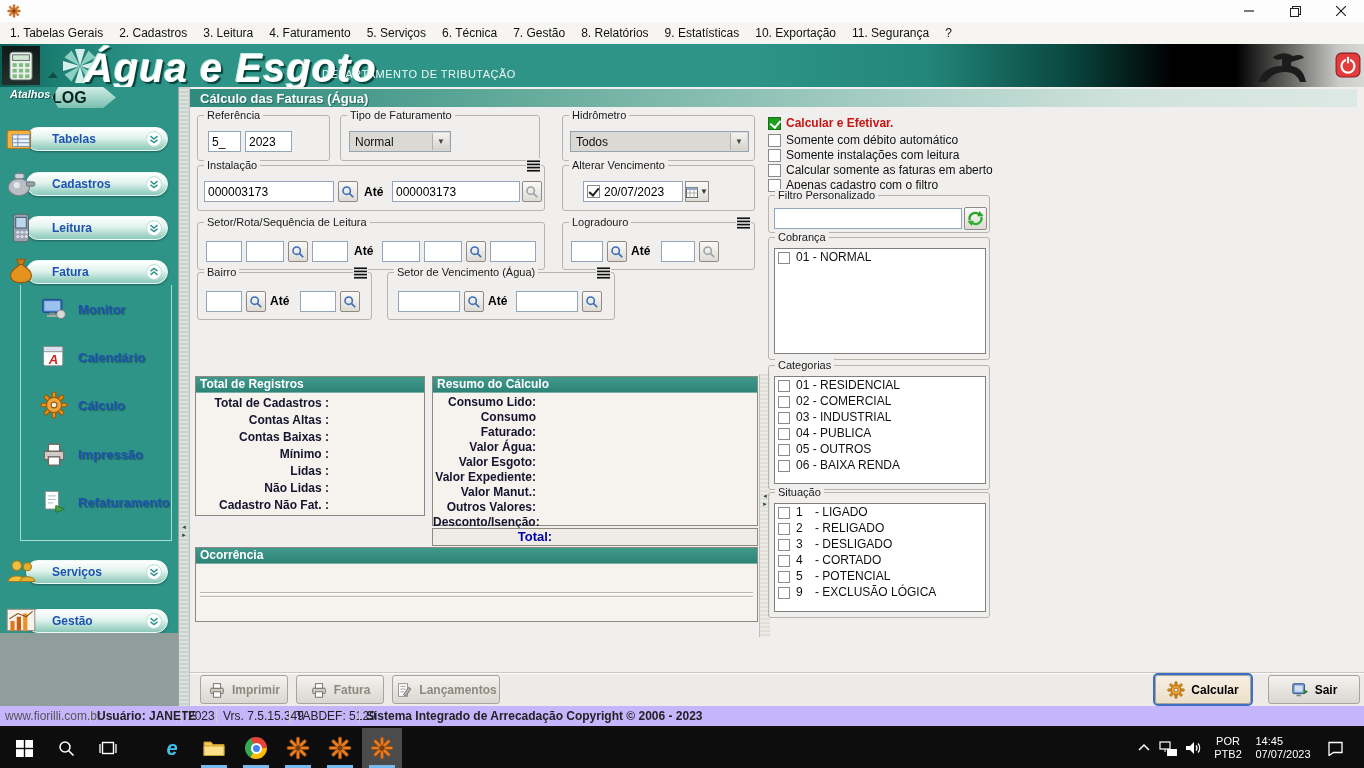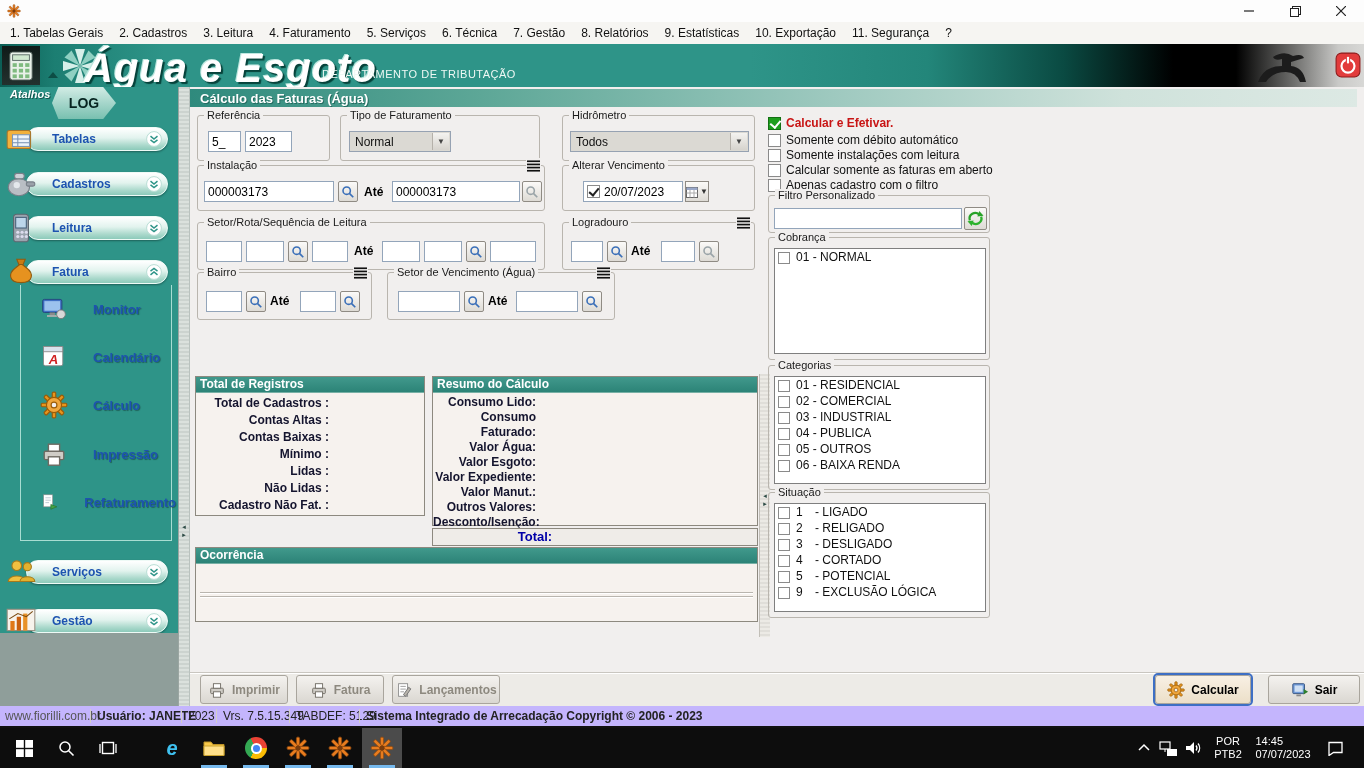--- a/index.html
+++ b/index.html
@@ -20,28 +20,28 @@
 .coltri{position:absolute;left:48px;top:28px;width:0;height:0;border-left:5px solid transparent;border-right:5px solid transparent;border-bottom:6px solid #0d4d45}
 .pinwheel{position:absolute;left:60px;top:2px}
 .apptitle{position:absolute;left:84px;top:2px;font-size:40px;font-weight:bold;font-style:italic;color:#fff;letter-spacing:1px;text-shadow:2px 2px 1px #06423a,-1px -1px 0 #bfe8e0}
 .dept{position:absolute;left:322px;top:24px;font-size:11px;color:#eef8f4;letter-spacing:.5px}
 .banright{position:absolute;left:1236px;top:0;width:128px;height:43px;background:linear-gradient(90deg,rgba(0,0,0,1),#6e6e6c 45%,#c9c9c7 80%,#d8d8d6)}
 .powerbtn{position:absolute;right:3px;top:8px;width:26px;height:26px}
 
 .sidebar{position:absolute;left:0;top:87px;width:178px;height:619px;background:#2e9488}
 .atalhos{position:absolute;left:0;top:0;width:178px;height:16px}
 .atalbl{position:absolute;left:10px;top:1px;font-size:11px;font-weight:bold;font-style:italic;color:#fff;text-shadow:1px 1px 0 #14554d}
-.logbadge{position:absolute;left:52px;top:0;width:64px;height:32px;background:linear-gradient(180deg,#d2ece5,#79c0b0);clip-path:polygon(0 50%,10% 0,80% 0,100% 50%,80% 100%,10% 100%);display:flex;align-items:center;justify-content:center;font-size:14px;font-weight:bold;color:#06231f}
+.logbadge{position:absolute;left:52px;top:0;width:64px;height:21px;background:linear-gradient(180deg,#d2ece5,#79c0b0);clip-path:polygon(0 50%,10% 0,80% 0,100% 50%,80% 100%,10% 100%);display:flex;align-items:center;justify-content:flex-start;font-size:16px;font-weight:bold;color:#06231f}
 .sgbtn{position:absolute;left:4px;width:170px;height:30px;cursor:pointer}
 .pill{position:absolute;left:22px;top:2px;width:142px;height:24px;border-radius:12px;background:linear-gradient(180deg,#ffffff,#e2f3ee 45%,#abd9cc 78%,#8ccaba);border:1px solid #eefaf6;box-shadow:0 1px 2px rgba(0,0,0,.35)}
 .slabel{position:absolute;left:48px;top:7px;font-size:12px;font-weight:bold;color:#1d53b0}
 .sicon{position:absolute;left:0;top:-3px;width:34px;height:34px;z-index:2}
 .schev{position:absolute;right:12px;top:6px;width:16px;height:16px;z-index:2}
 .fatpanel{position:absolute;left:20px;top:198px;width:152px;height:256px;border:1px solid #a8ddd2;border-top:none}
-.ssub{position:absolute;left:40px;width:136px;height:34px;display:flex;align-items:center;gap:25px;cursor:pointer}
+.ssub{position:absolute;left:40px;width:136px;height:34px;display:flex;align-items:center;gap:10px;cursor:pointer}
 .ssub .slbl{font-size:13px;font-weight:bold;color:#1d53b0;text-shadow:1px 1px 1px rgba(0,0,0,.35)}
 .sidegray{position:absolute;left:0;top:546px;width:178px;height:73px;background:#8f9e9a}
 
 .vsplit{position:absolute;left:178px;top:87px;width:12px;height:619px;background:repeating-linear-gradient(180deg,#ccd3cf 0 2px,#dbe1dd 2px 4px);border-left:1px solid #9aa5a1;border-right:1px solid #b9c2be}
 .vsplit .arr,.vsplit2 .arr{position:absolute;left:0;width:100%;text-align:center;font-size:7px;color:#2b4a44;line-height:7px}
 .vsplit2{position:absolute;left:759px;top:374px;width:11px;height:260px;background:repeating-linear-gradient(180deg,#e0ded9 0 2px,#eceae5 2px 4px);border-left:1px solid #c2bfb8}
 
 .main{position:absolute;left:190px;top:87px;width:1174px;height:585px;background:#f1efee}
 .ptitle{position:absolute;left:0;top:2px;width:1167px;height:18px;background:linear-gradient(90deg,#2f8a7d,#5da797 25%,#9ec9bf 55%,#cfe2db 80%,#dde9e4);display:flex;align-items:center}
 .ptitle span{font-size:13px;font-weight:bold;color:#fff;margin-left:10px;text-shadow:1px 1px 0 #256b60}

